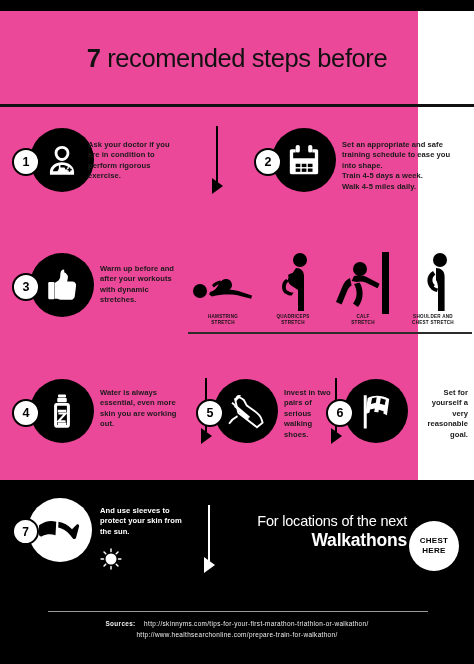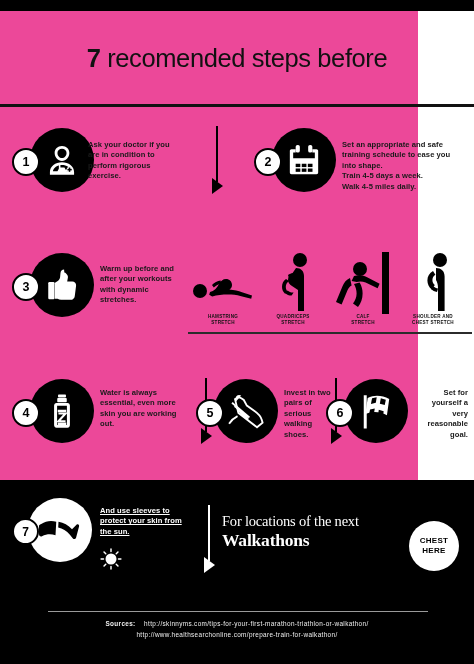--- a/index.html
+++ b/index.html
@@ -38,21 +38,21 @@
     position:absolute; border-radius:50%;
     background:#fff; border:2.2px solid #000;
     display:flex; align-items:center; justify-content:center;
     font-weight:bold; color:#000; z-index:3;
   }
   .numcircle.ondark { background:#fff; border-color:#000; }
   .steptext {
     position:absolute; font-size:7.6px; line-height:10.4px; color:#1a1a1a;
     font-weight:600; letter-spacing:0.05px;
   }
-  .steptext.light { color:#fff;text-decoration:underline; }
+  .steptext.light { color:#fff; }
 
   
   .arrow { position:absolute; }
   .arrow .stem { position:absolute; left:0; top:0; width:2px; background:#000; }
   .arrow .head {
     position:absolute; left:0; width:0; height:0;
     border-top:8px solid transparent; border-bottom:8px solid transparent;
     border-left:11px solid #000;
   }
   .arrow.light .stem { background:#fff; }
@@ -69,21 +69,21 @@
   .underline { position:absolute; left:188px; top:332px; width:284px; height:2.4px; background:#2b2b2b; }
 
   
   .dark-panel { position:absolute; left:0; top:480px; width:474px; height:184px; background:#000; }
 
   .upf { position:absolute; display:flex; align-items:center; gap:3px; }
   .upf-txt { color:#fff; }
   .upf-main { font-size:14px; font-weight:bold; line-height:14px; letter-spacing:0.2px; }
   .upf-sub { font-size:5.2px; font-weight:bold; letter-spacing:0.5px; line-height:7px; }
 
-  .cta { position:absolute; left:222px; top:512px; width:185px; color:#fff;font-family:Liberation Serif, serif; }
+  .cta { position:absolute; left:222px; top:512px; width:185px; text-align:right; color:#fff; }
   .cta-l1 { font-size:14.5px; line-height:18px; letter-spacing:-0.2px; }
   .cta-l2 { font-size:17.5px; font-weight:bold; line-height:21px; letter-spacing:-0.2px; }
   .click-here {
     position:absolute; left:409px; top:521px; width:50px; height:50px; border-radius:50%;
     background:#fff; color:#000; display:flex; flex-direction:column;
     align-items:center; justify-content:center; font-weight:bold;
     font-size:8px; line-height:10px; letter-spacing:0.3px;
   }
 
   .src-rule { position:absolute; left:48px; top:611px; width:380px; height:1.2px; background:#9a9a9a; }

